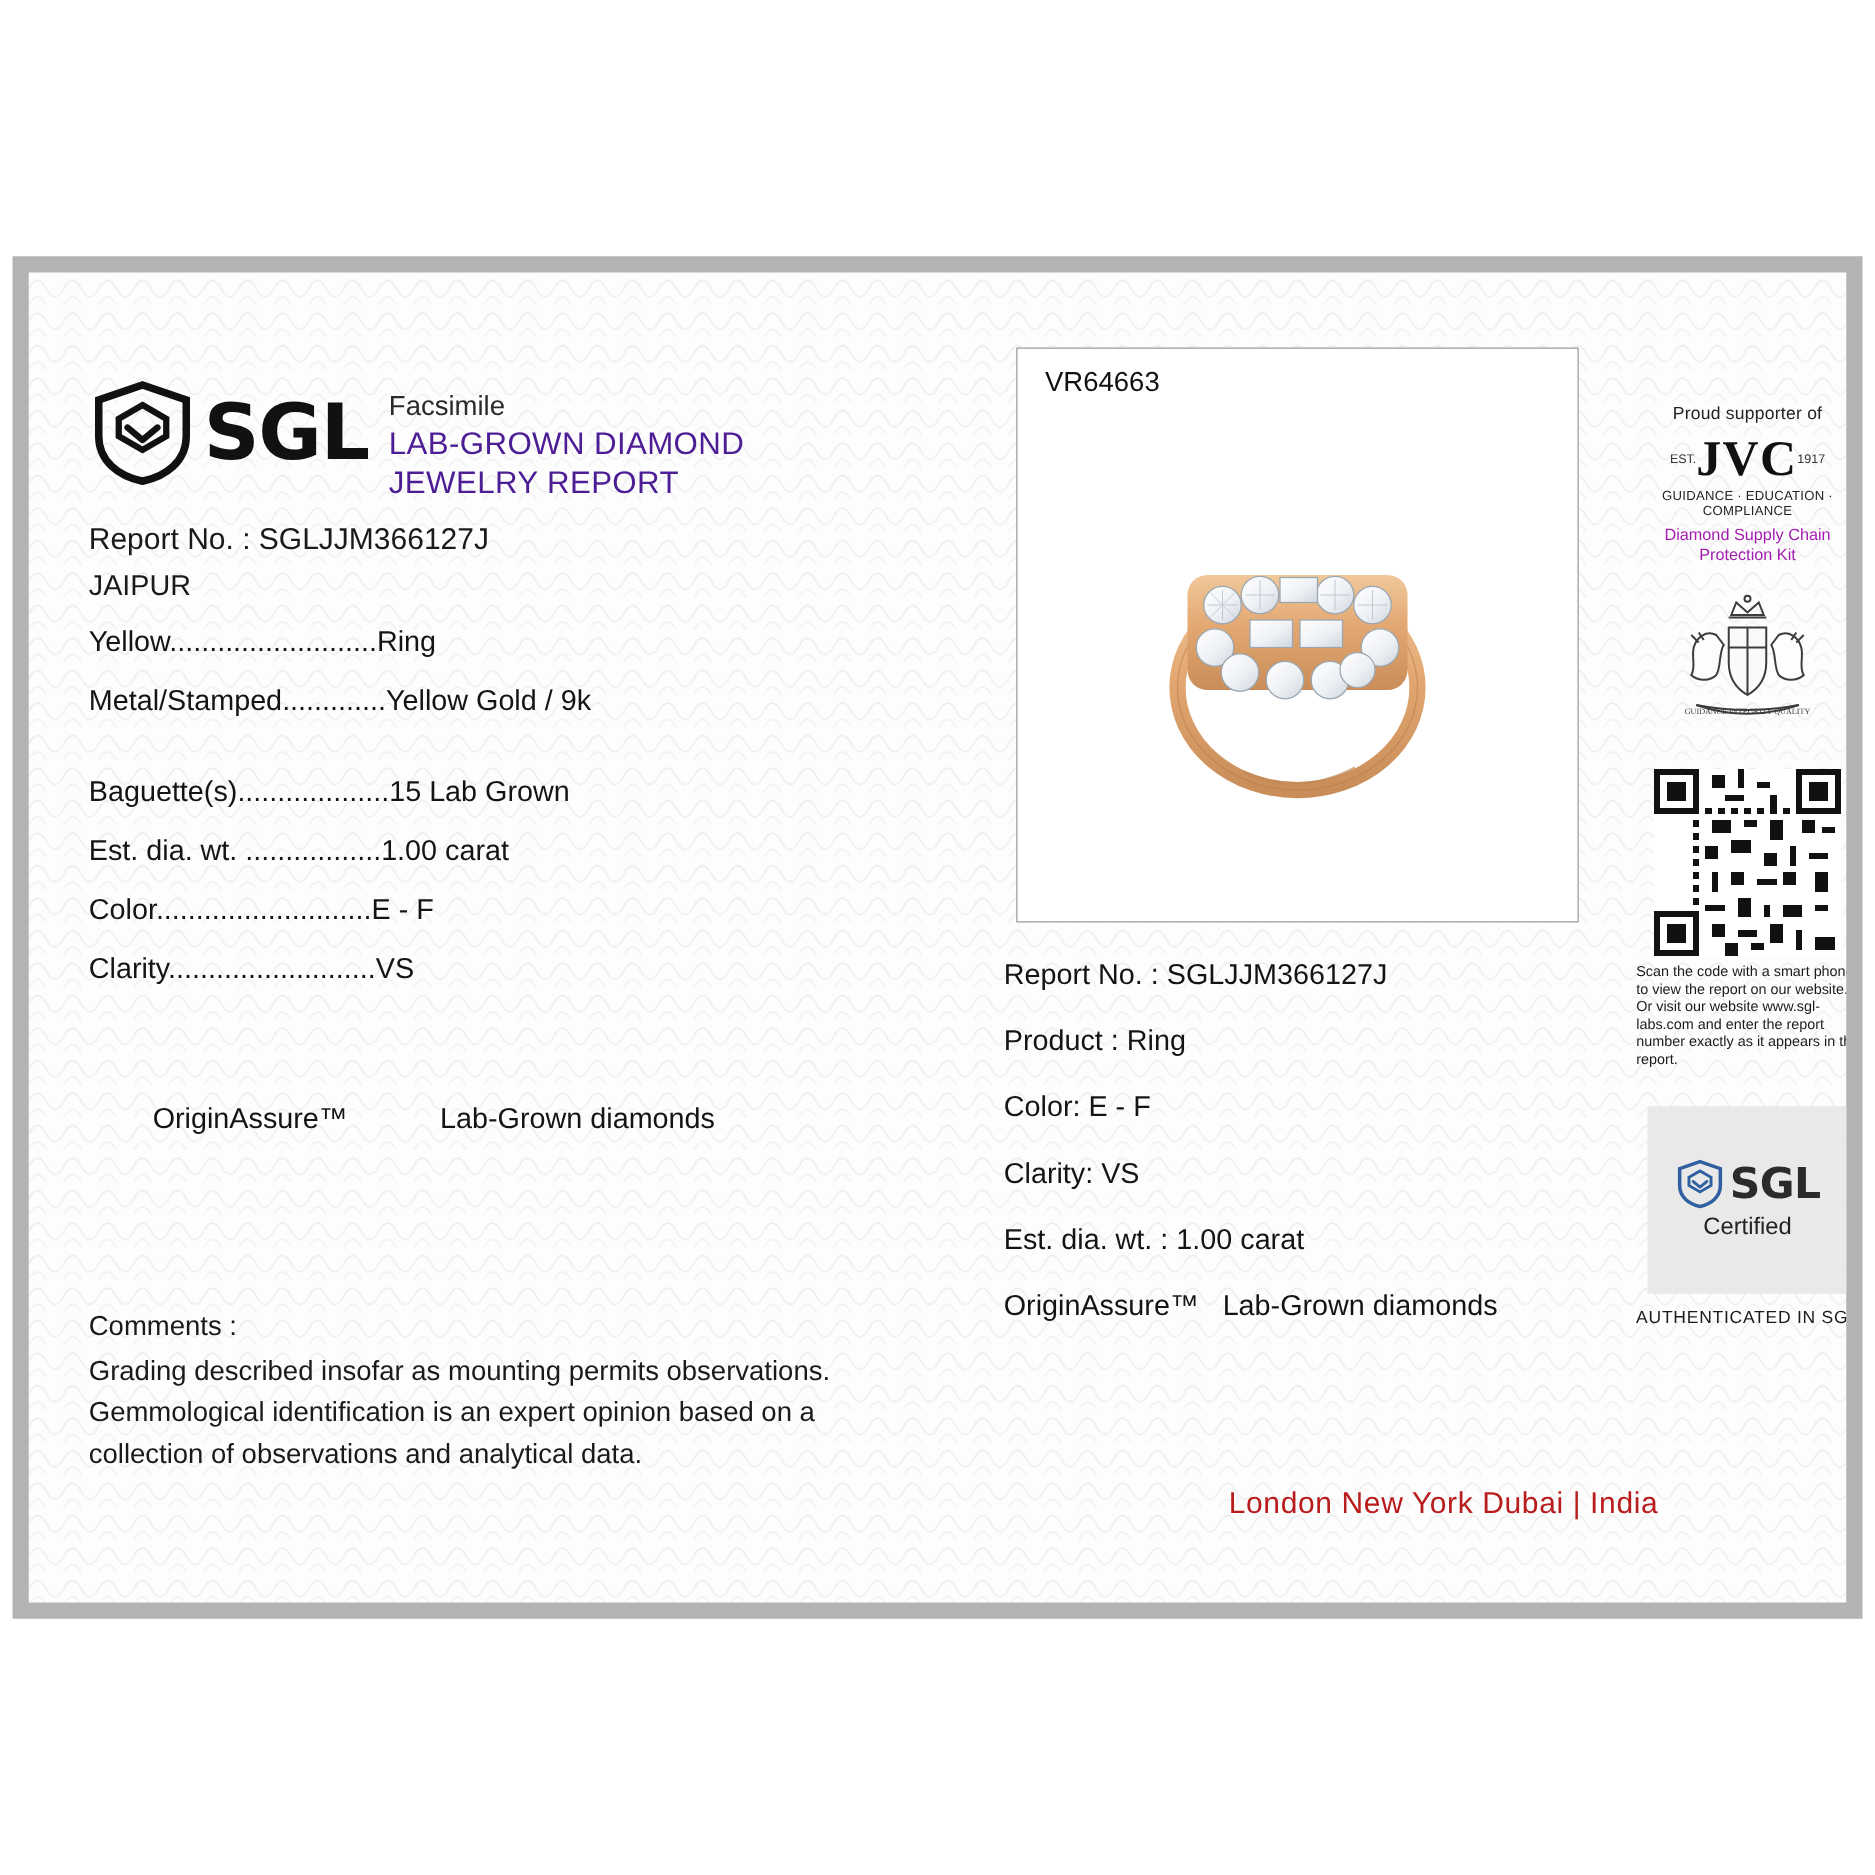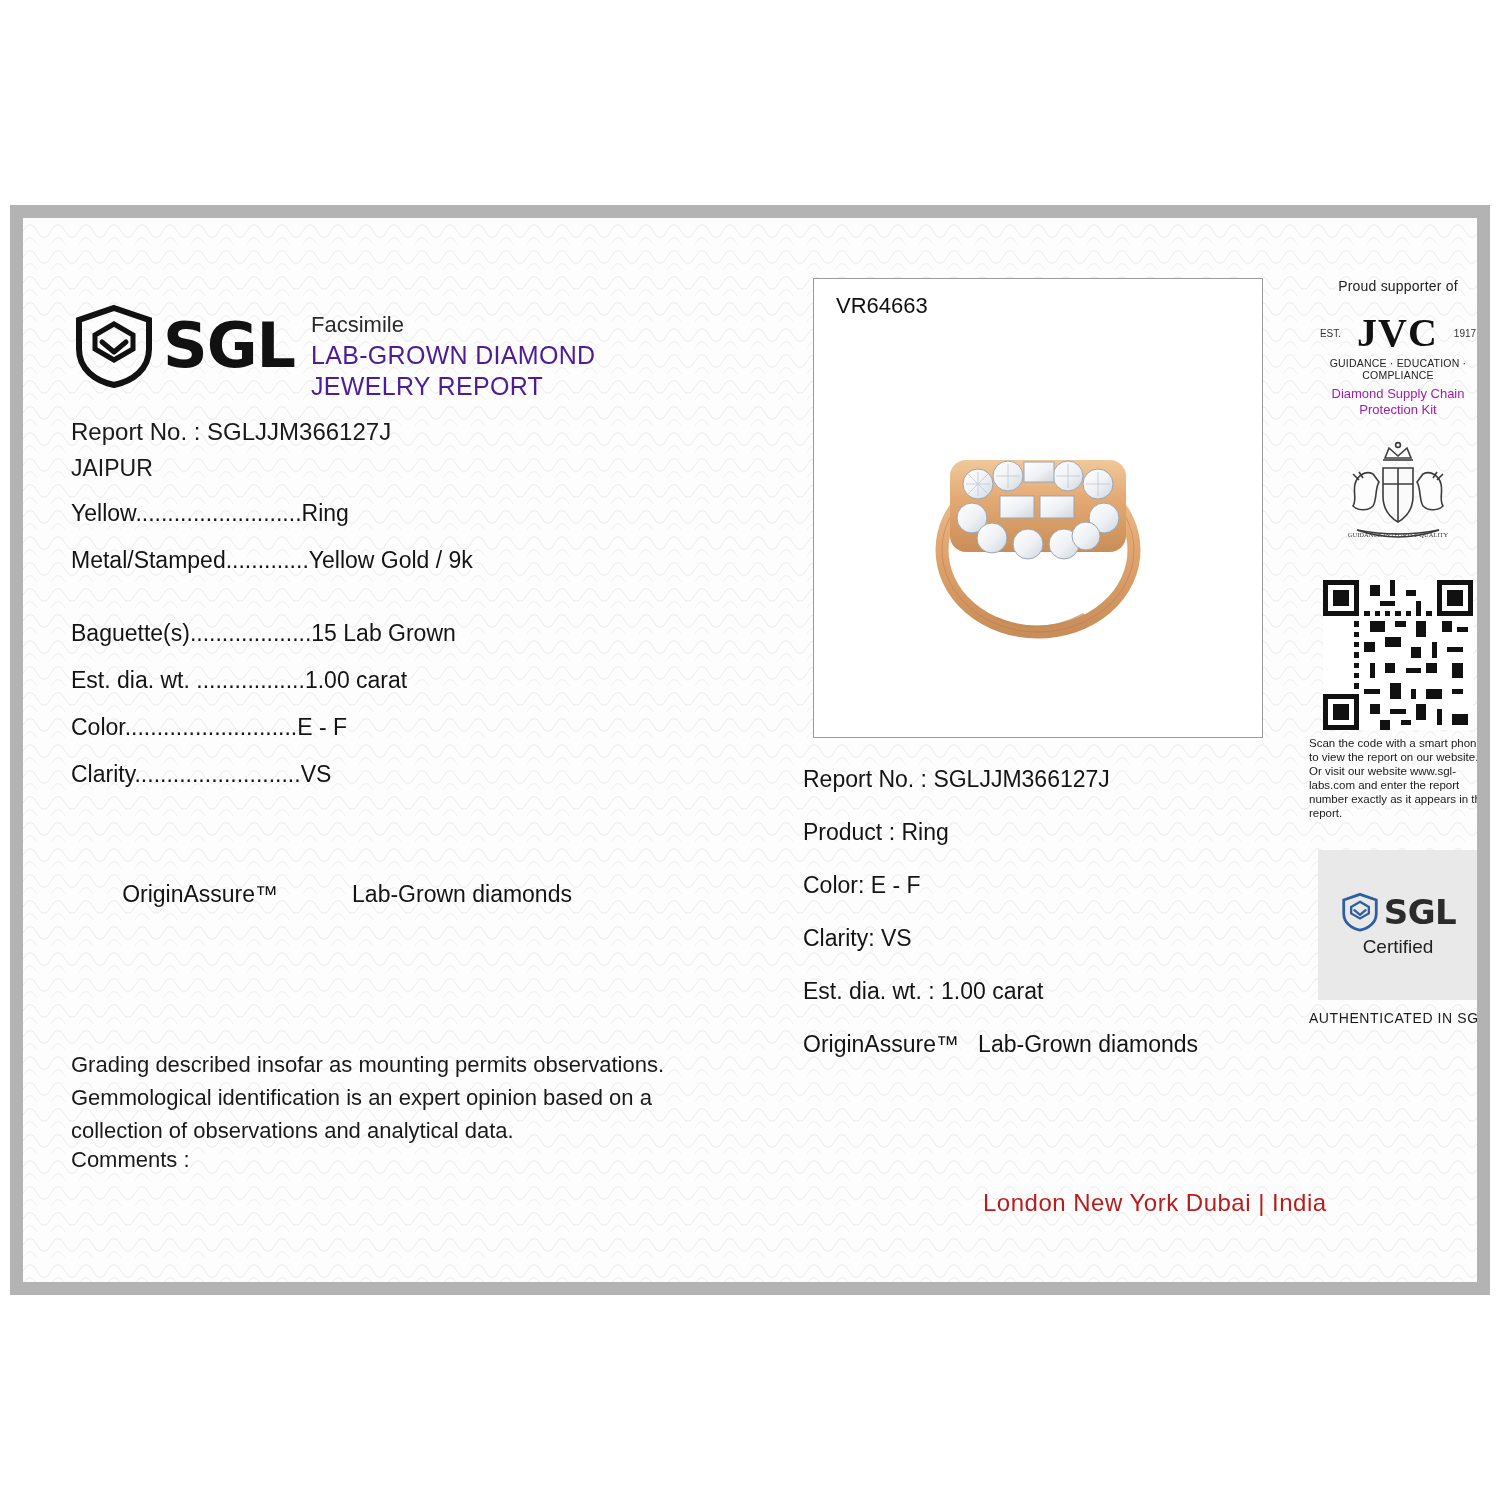--- a/index.html
+++ b/index.html
@@ -153,27 +153,27 @@
   }
 
   
   #right-col {
     left: 1280px;
     top: 60px;
     width: 190px;
     text-align: center;
   }
   #jvc-block { text-align: center; }
-  #jvc-proud { font-size: 14px; color: #222; letter-spacing: 0.2px; }
+  #jvc-proud { font-size: 14px; color: #222; letter-spacing: 0.2px; margin-top: 44px; }
   #jvc-mark {
     display: flex;
     align-items: center;
     justify-content: center;
-    gap: 16px;
-    margin-top: 19px;
+    gap: 0;
+    margin-top: 9px;
   }
   #jvc-letters {
     font-family: "Liberation Serif", serif;
     font-size: 40px;
     font-weight: bold;
     letter-spacing: 1px;
     color: #111;
     line-height: 40px;
   }
   .jvc-est { font-size: 10px; color: #333; }
@@ -281,22 +281,22 @@
         </div>
 
       <div class="section-gap"></div>
 
       <div class="kv">
         <span>OriginAssure™</span><span style="display:inline-block;width:74px"></span><span>Lab-Grown diamonds</span>
       </div>
     </div>
 
     <div id="comments-block">
+      <div id="comments-title">Comments :</div>
       <div id="comments-text">Grading described insofar as mounting permits observations. Gemmological identification is an expert opinion based on a collection of observations and analytical data.</div>
-      <div id="comments-title">Comments :</div>
     </div>
 
     <div class="panel" id="image-box">
       <div id="image-code">VR64663</div>
 
       <svg id="ring-art" width="300" height="270" viewBox="0 0 300 270">
         <defs>
           <linearGradient id="goldg" x1="0" y1="0" x2="0" y2="1">
             <stop offset="0%" stop-color="#f0c89a"></stop>
             <stop offset="45%" stop-color="#e3a771"></stop>

